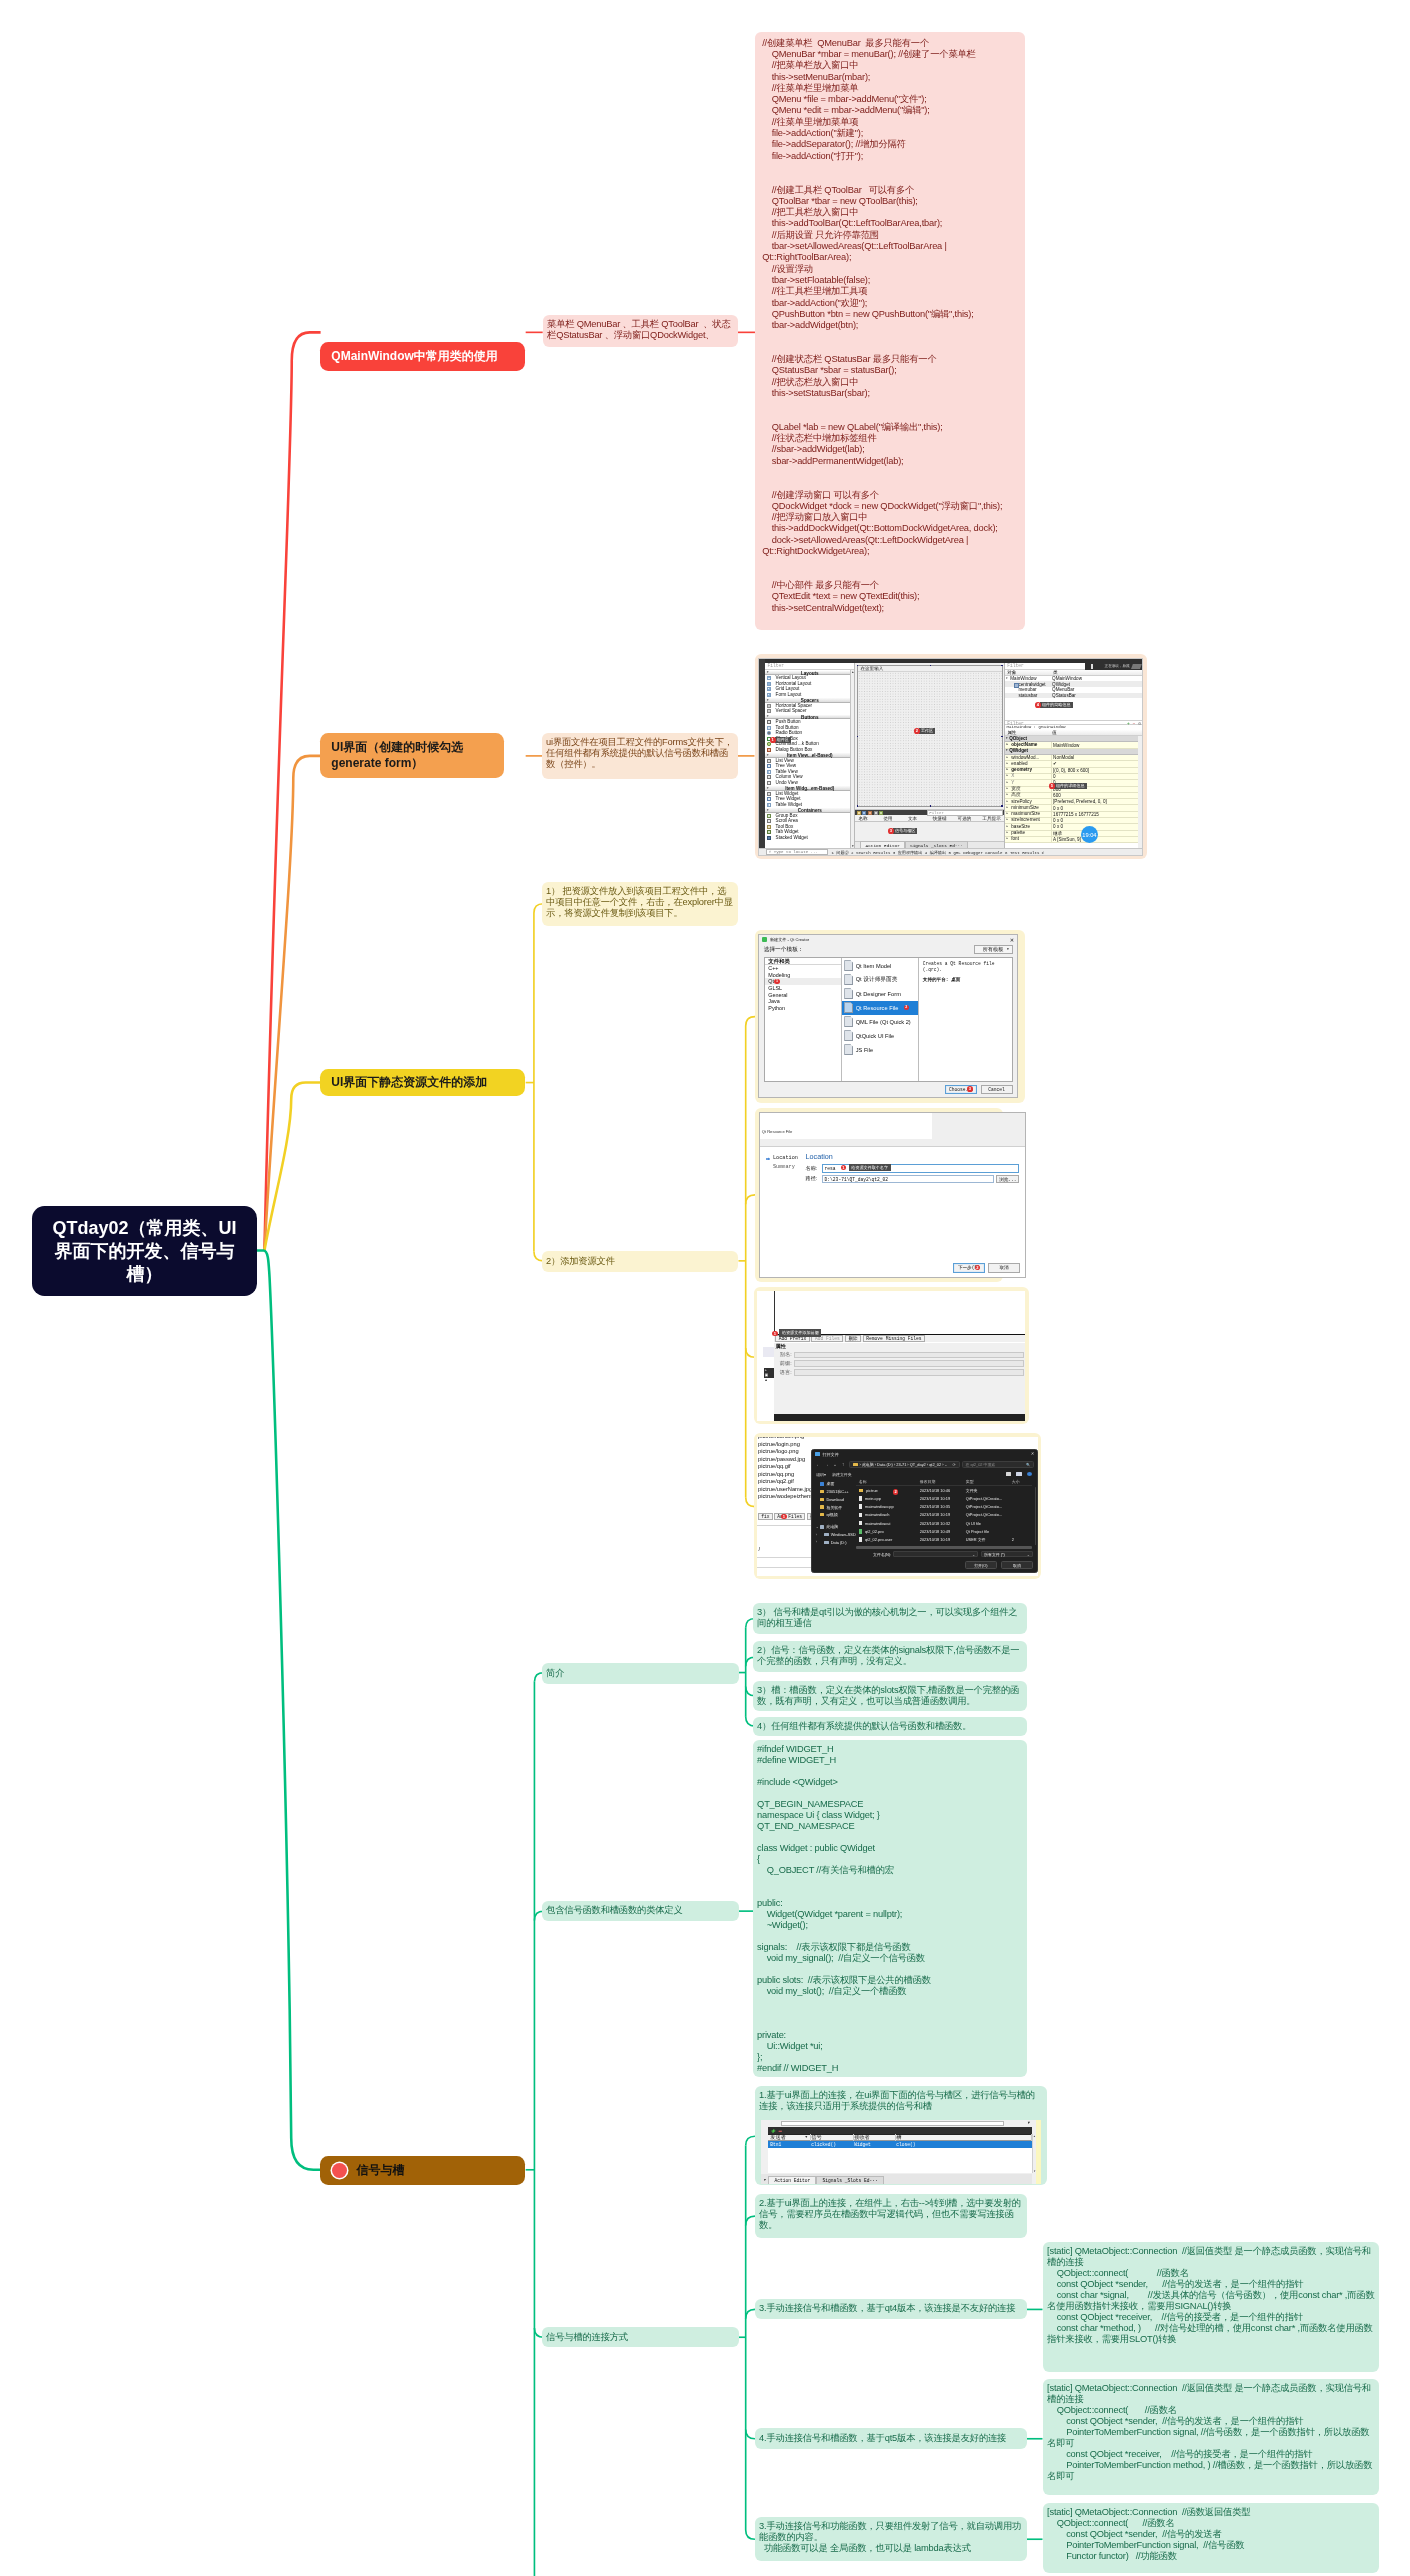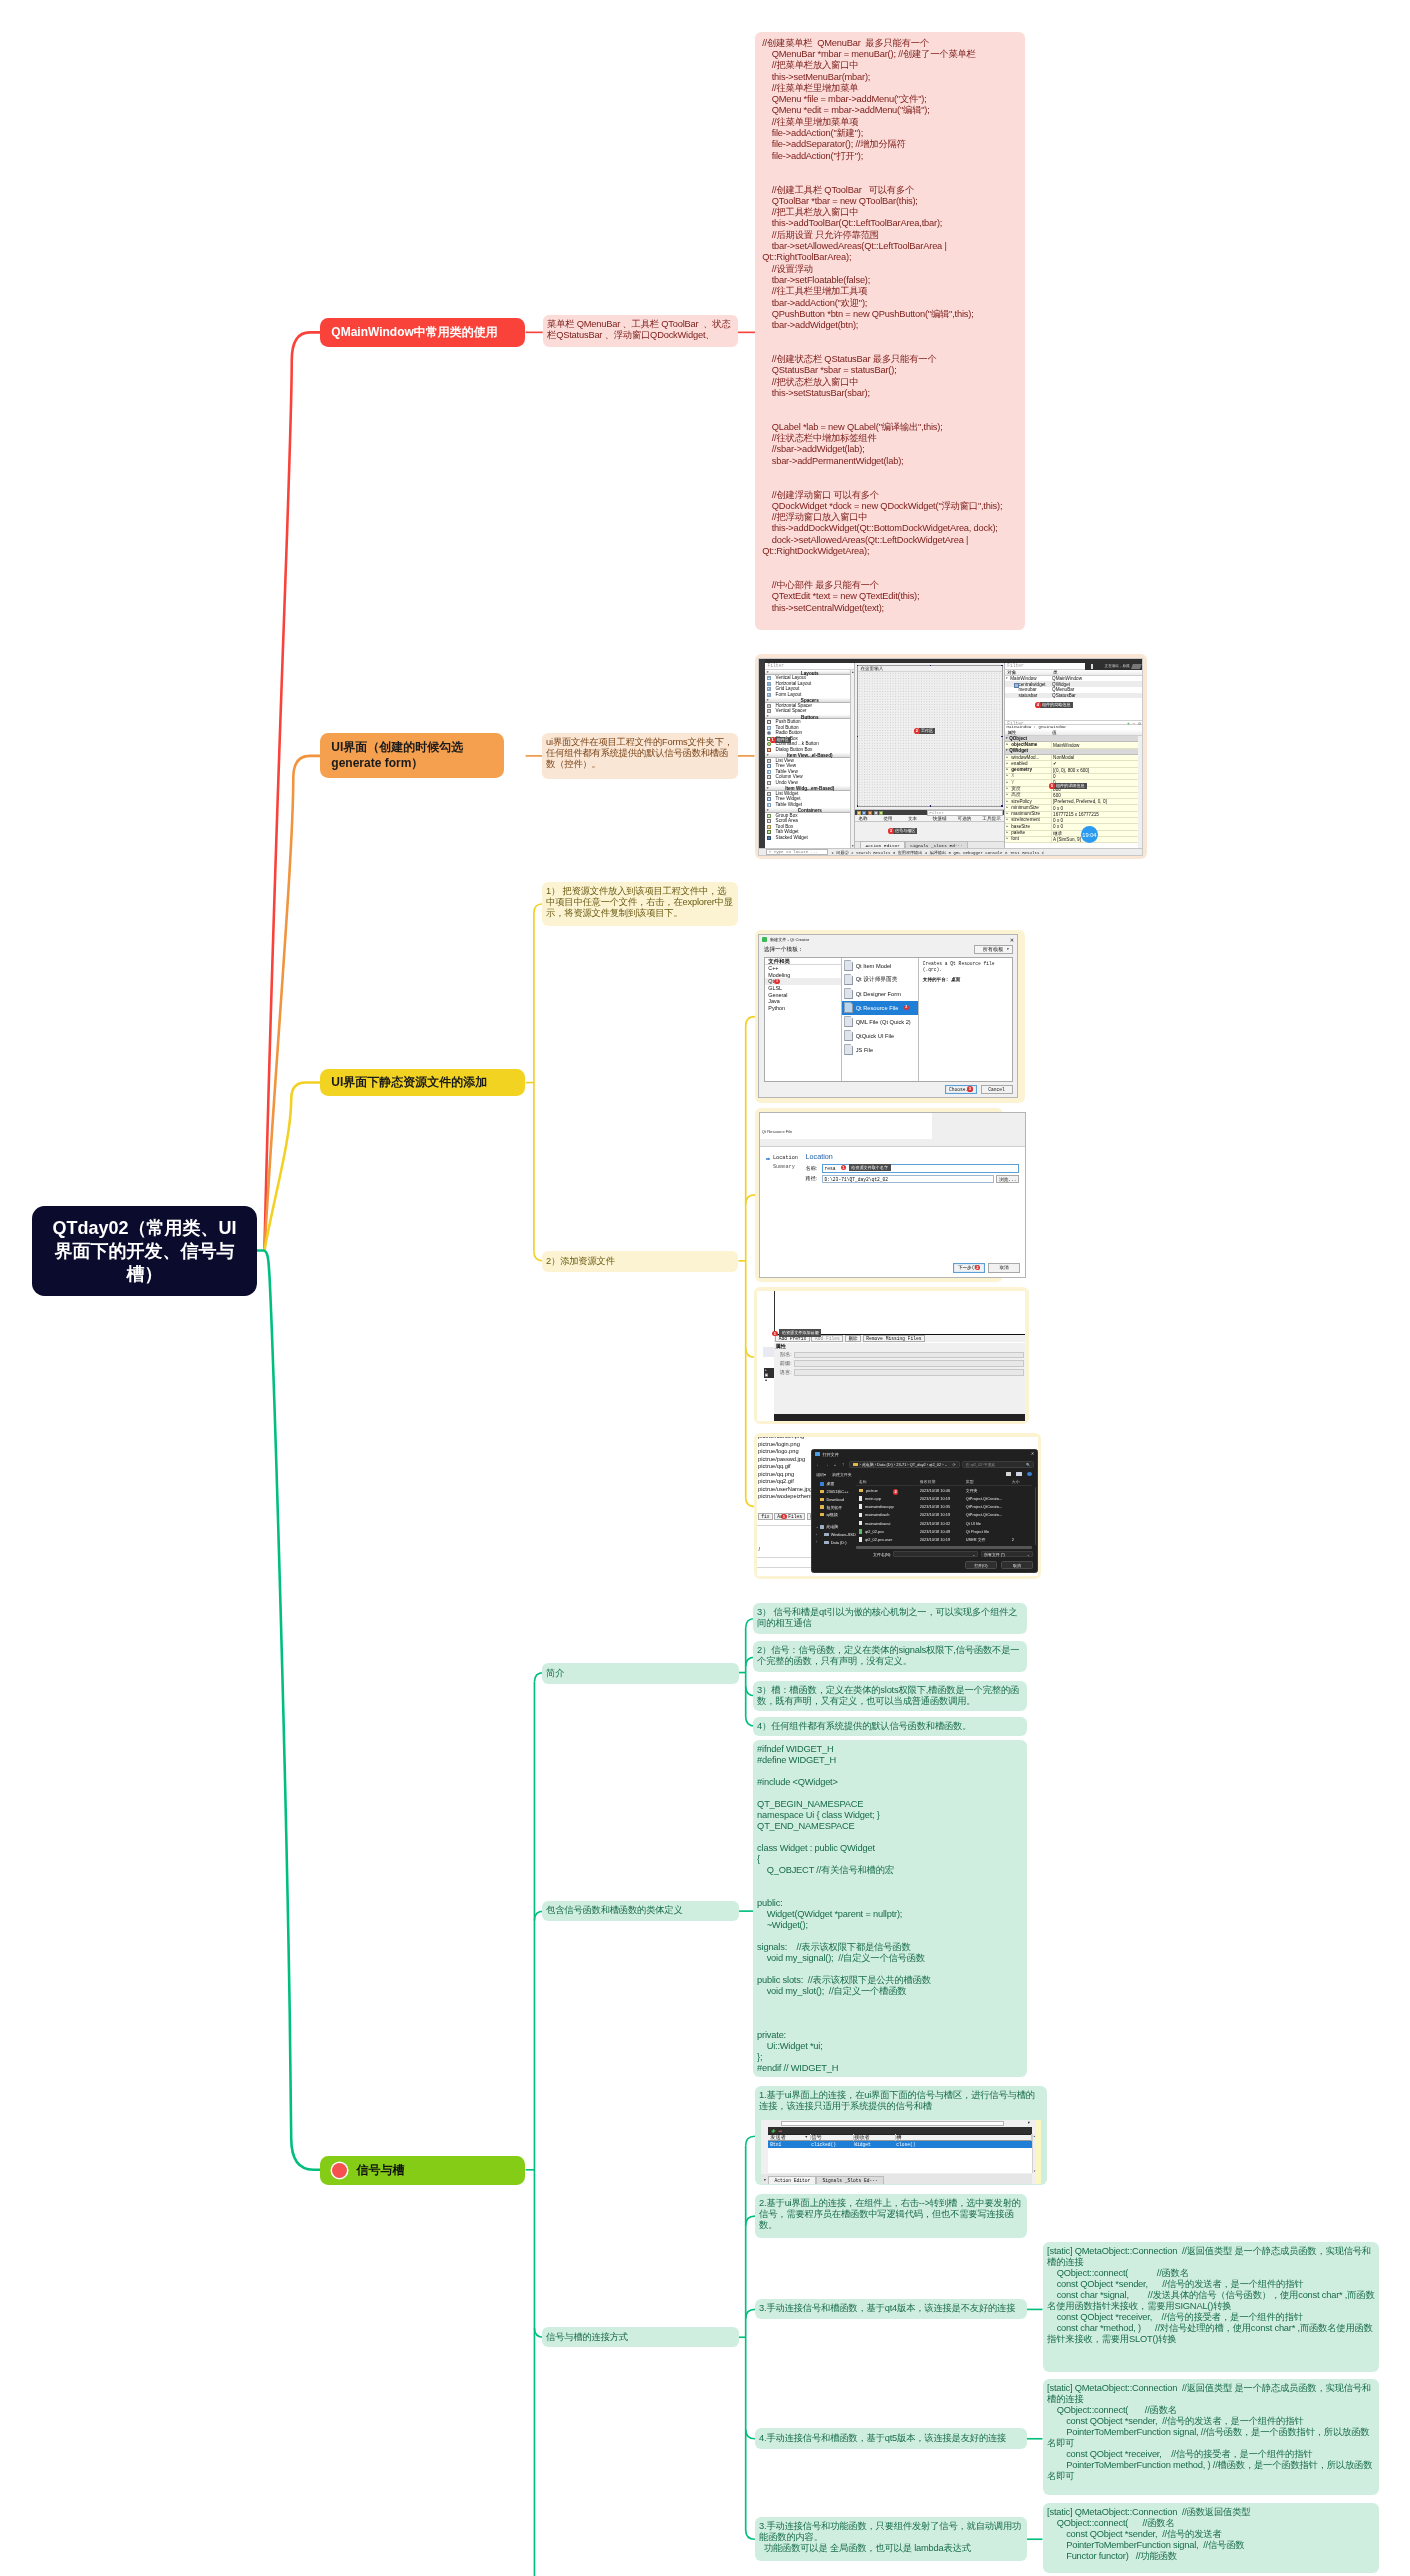--- a/index.html
+++ b/index.html
@@ -12,24 +12,24 @@
   .nd{position:absolute;display:flex;align-items:center;}
   .nd>span{display:block;white-space:pre-wrap;word-break:break-word;}
 
   
   #root{background:#0B0B2E;border-radius:12.4px;justify-content:center;text-align:center;padding:0 18.5px;}
   #root>span{color:#fff;font-size:18px;font-weight:700;line-height:23px;}
 
   
   .branch{border-radius:8.2px;padding:0 11.3px;}
   .branch>span{font-size:12px;font-weight:700;line-height:15.5px;}
-  #b1{background:#F9423A;} #b1>span{color:#fff;}
+  #b1{background:#F9423A;margin-top:24px;} #b1>span{color:#fff;}
   #b2{background:#F4A04F;} #b2>span{color:#1A1A1A;}
   #b3{background:#F2D322;} #b3>span{color:#1A1A1A;}
-  #b4{background:#84cc16;} #b4>span{color:#111;}
+  #b4{background:#a16207;} #b4>span{color:#111;}
   .reddot{width:15px;height:15px;border-radius:50%;background:#F4514F;
           box-shadow:0 0 0 1.5px #fff;flex:0 0 auto;margin-right:9.3px;margin-left:1px;}
 
   
   .t{border-radius:6.2px;padding:3.6px 4.1px;align-items:flex-start;}
   .t>span{font-size:9.3px;line-height:11px;letter-spacing:-0.2px;}
   .tc1{background:#FBDCD9;} .tc1>span{color:#7C1B17;}
   .tc2{background:#FAE6D5;} .tc2>span{color:#7A4418;}
   .tc3{background:#FBF3D1;} .tc3>span{color:#6A5A12;}
   .tc4{background:#CFEEE0;} .tc4>span{color:#186B4B;}

